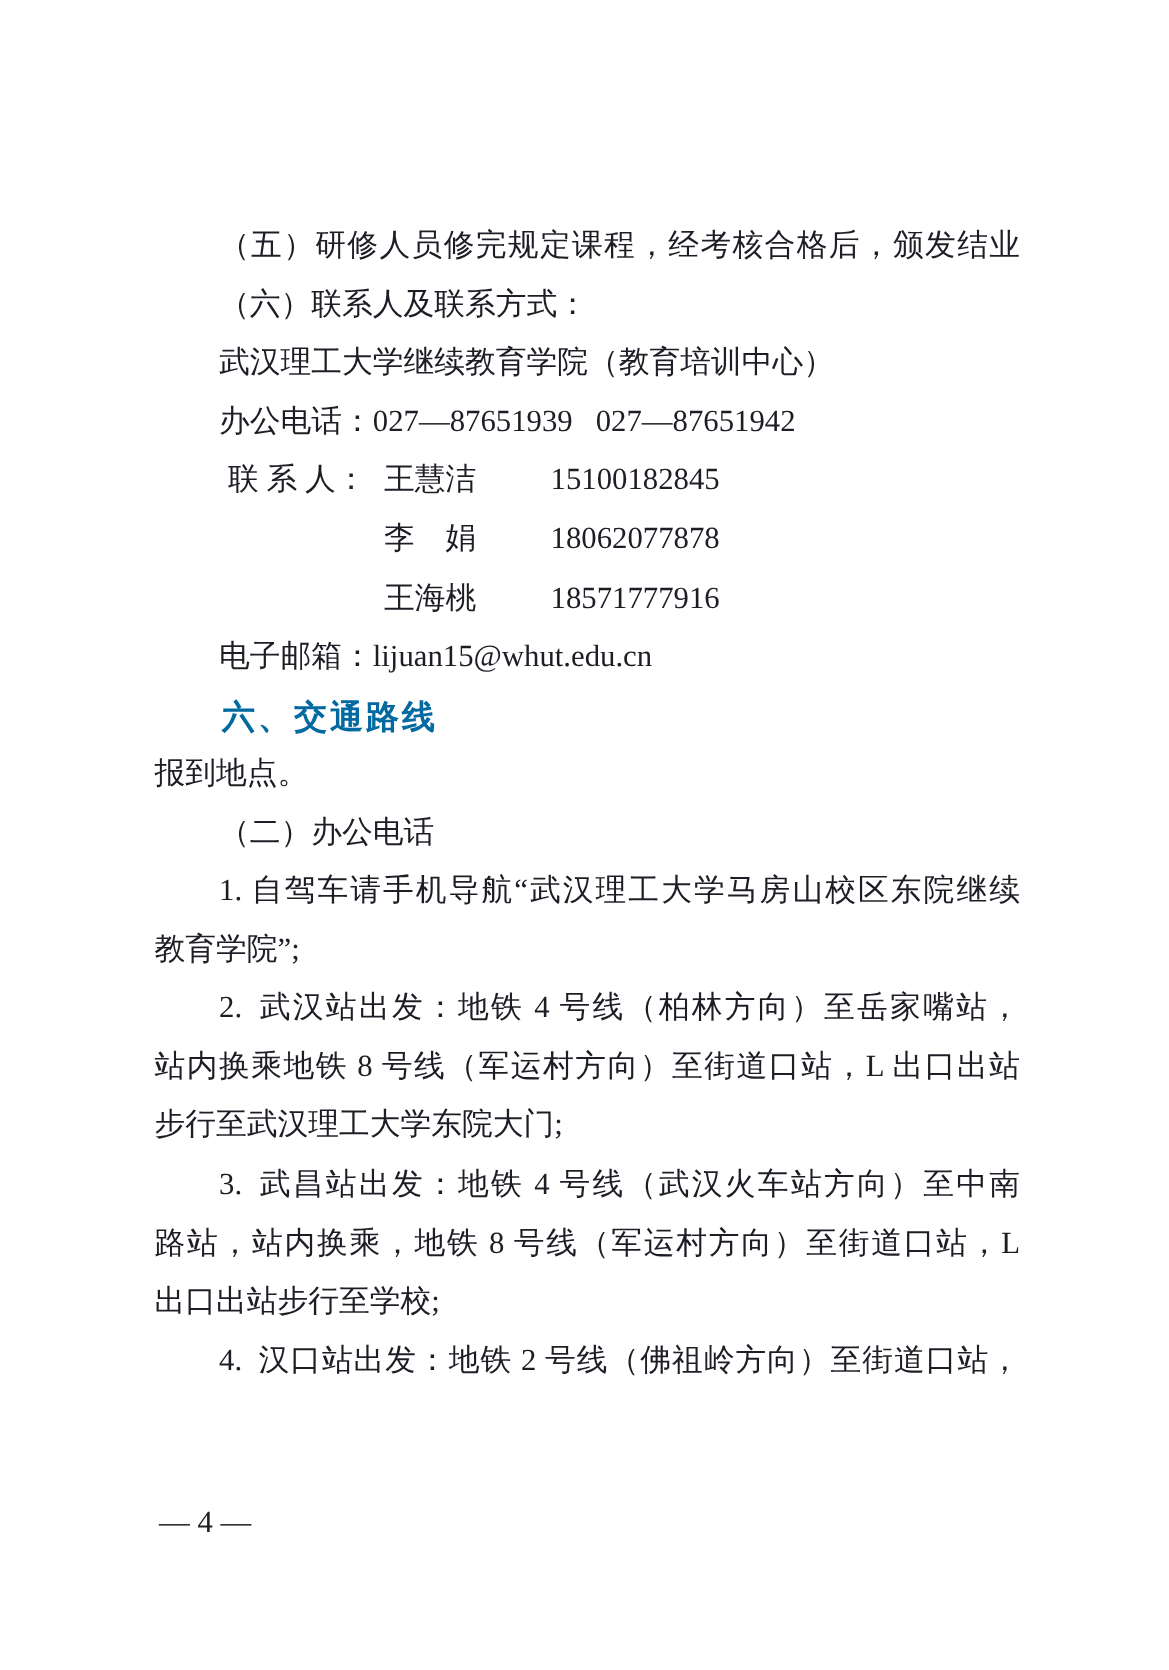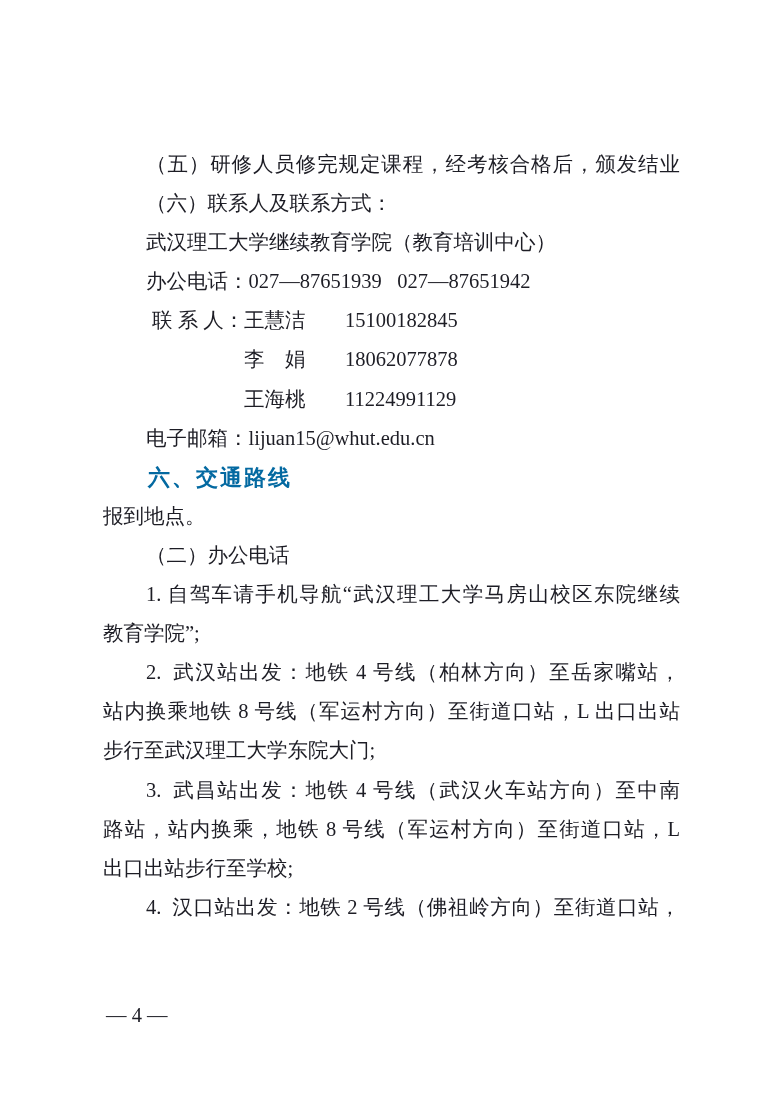--- a/index.html
+++ b/index.html
@@ -39,22 +39,22 @@
   .heading {
     font-family: "Liberation Sans", "DejaVu Sans", sans-serif;
     font-weight: 700;
     font-size: 22px;
     letter-spacing: 2px;
     text-indent: 45px;
     color: #0369a1;
   }
   .contact-row { position: relative; }
   .c-label { position: absolute; left: 49px; }
-  .c-name  { position: absolute; left: 141px; }
-  .c-phone { position: absolute; left: 242px; }
+  .c-name  { position: absolute; left: 153px; }
+  .c-phone { position: absolute; left: 264px; }
   .footer {
     position: absolute;
     left: 106px;
     top: 1000px;
     height: 30px;
     line-height: 30px;
     font-size: 20.5px;
     color: #1d1d25;
   }
 </style>
@@ -74,21 +74,21 @@
       <span class="c-label">联 系 人：</span>
       <span class="c-name">王慧洁</span>
       <span class="c-phone">15100182845</span>
     </div>
     <div class="line contact-row">
       <span class="c-name">李　娟</span>
       <span class="c-phone">18062077878</span>
     </div>
     <div class="line contact-row">
       <span class="c-name">王海桃</span>
-      <span class="c-phone">11224991129</span>
+      <span class="c-phone">18571777916</span>
     </div>
 
     <div class="line ind">电子邮箱：lijuan15@whut.edu.cn</div>
 
     <div class="line heading">六、交通路线</div>
 
     <div class="line">报到地点。</div>
 
     <div class="line ind">（二）办公电话</div>
 

